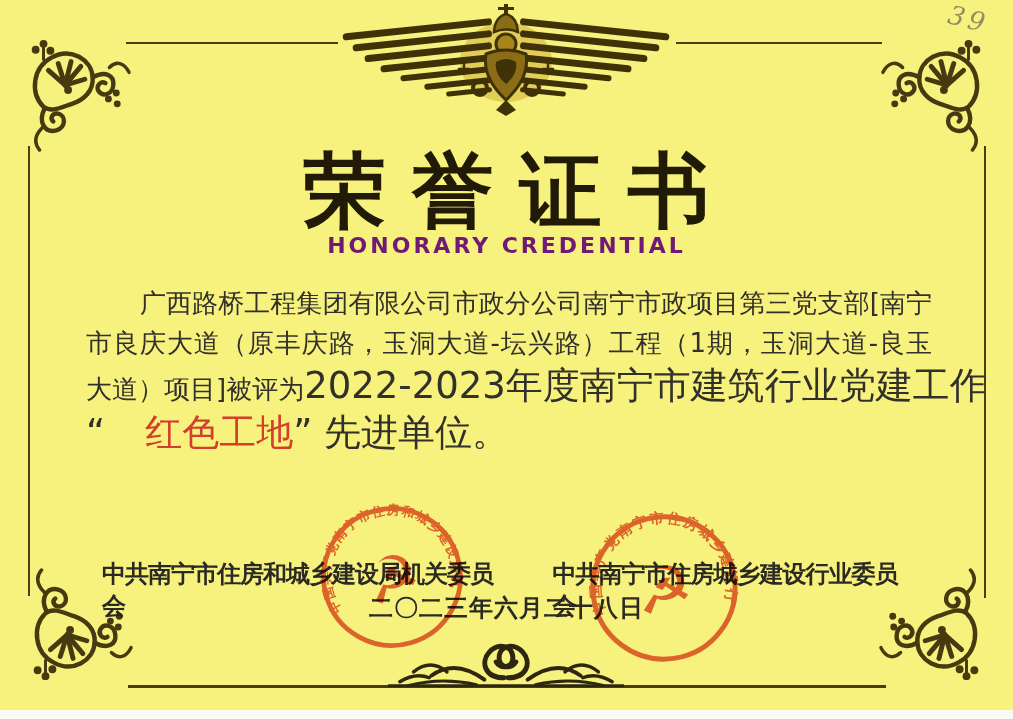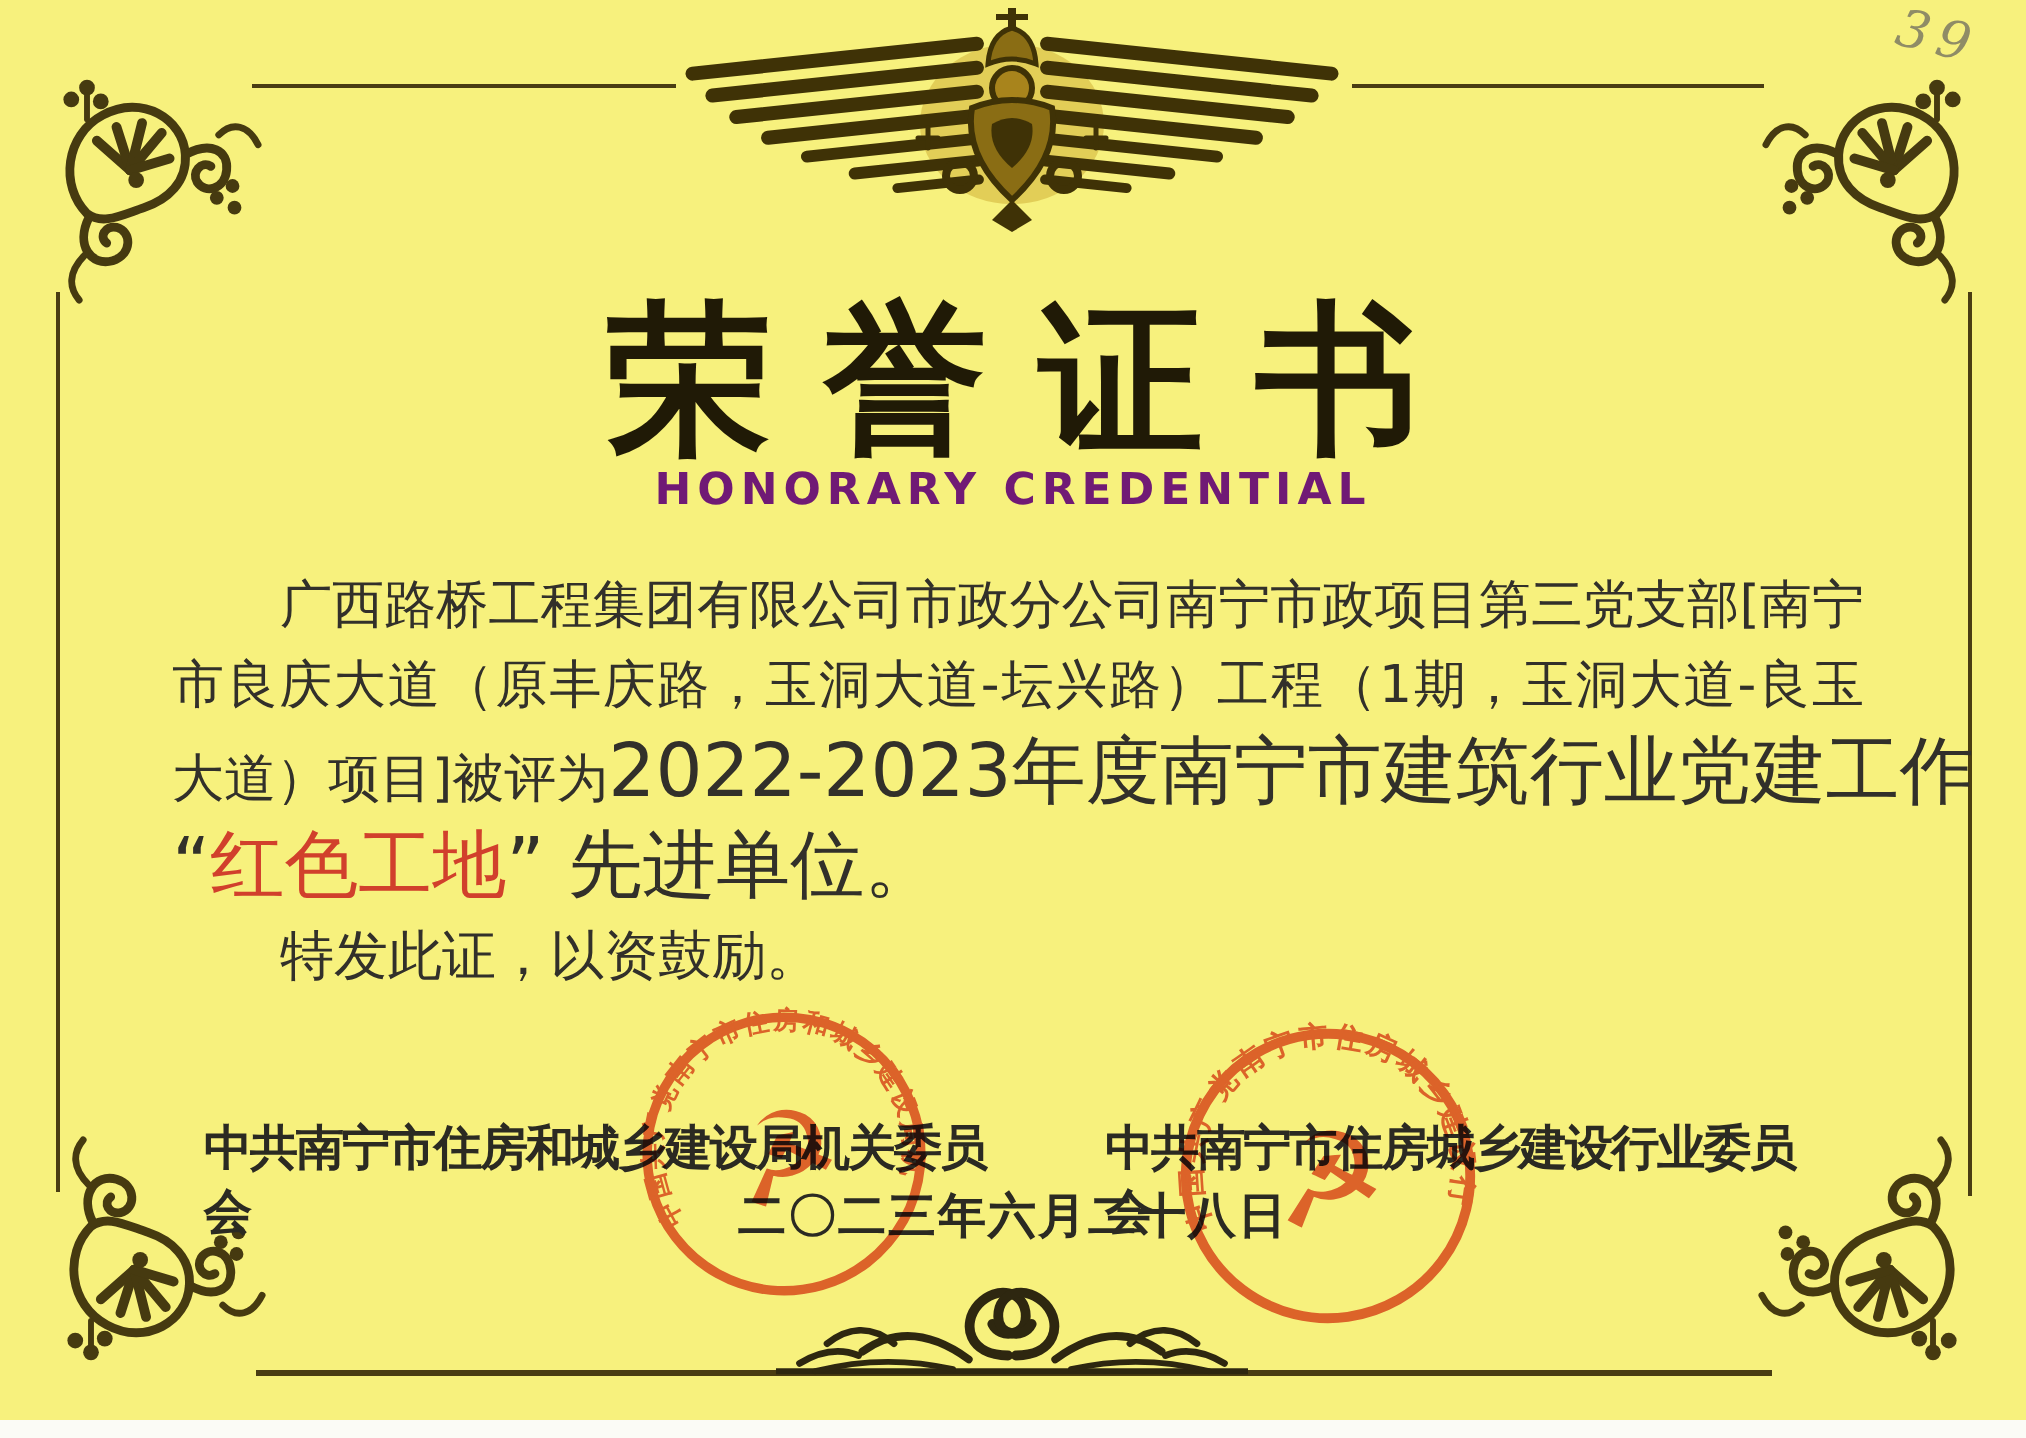--- a/index.html
+++ b/index.html
@@ -39,21 +39,21 @@
   
   .body-text{position:absolute;left:86px;top:284px;width:846px;
     color:#32302a;font-weight:normal;}
   .bl{white-space:nowrap;}
   .bl1,.bl2{font-size:26px;height:40px;line-height:38px;
     text-align:justify;text-align-last:justify;white-space:normal;}
   .bl1{text-indent:54px;}
   .bl3{height:46px;line-height:44px;font-size:26px;}
   .bl3 .award{font-size:37px;}
   .bl4{height:46px;line-height:46px;font-size:37px;}
-  .bl4 .red{color:#d1402c;}
+  .bl4 .red{color:#d1402c;margin-left:40px;}
   .bl5{margin-top:5px;font-size:27px;line-height:36px;padding-left:54px;}
   
   .orgs{position:absolute;left:102px;top:558px;width:812px;
     display:flex;justify-content:space-between;
     font-size:24px;font-weight:bold;color:#2b2a22;letter-spacing:-1px;gap:44px;}
   .date{position:absolute;left:0;top:592px;width:100%;text-align:center;
     font-size:24px;font-weight:bold;color:#2b2a22;letter-spacing:1px;}
   
   .seal{position:absolute;opacity:.83;mix-blend-mode:multiply;}
   .seal.left{left:316px;top:498px;width:152px;height:158px;transform:rotate(-16deg);}
@@ -155,21 +155,20 @@
   <div class="pencil">39</div>
 
   <div class="title">荣誉证书</div>
   <div class="subtitle">HONORARY CREDENTIAL</div>
 
   <div class="body-text">
     <div class="bl bl1">广西路桥工程集团有限公司市政分公司南宁市政项目第三党支部[南宁</div>
     <div class="bl bl2">市良庆大道（原丰庆路，玉洞大道-坛兴路）工程（1期，玉洞大道-良玉</div>
     <div class="bl bl3"><span>大道）项目]被评为</span><span class="award">2022-2023年度南宁市建筑行业党建工作</span></div>
     <div class="bl bl4"><span>“</span><span class="red">红色工地</span><span>”</span><span> 先进单位。</span></div>
-    <div class="bl bl5">特发此证，以资鼓励。</div>
   </div>
 
   <div class="orgs">
     <span>中共南宁市住房和城乡建设局机关委员会</span>
     <span>中共南宁市住房城乡建设行业委员会</span>
   </div>
   <div class="date">二〇二三年六月二十八日</div>
 
   <svg class="seal left" viewBox="0 0 160 160">
     <circle cx="80" cy="80" r="72" fill="none" stroke="#dd4a30" stroke-width="5"></circle>

